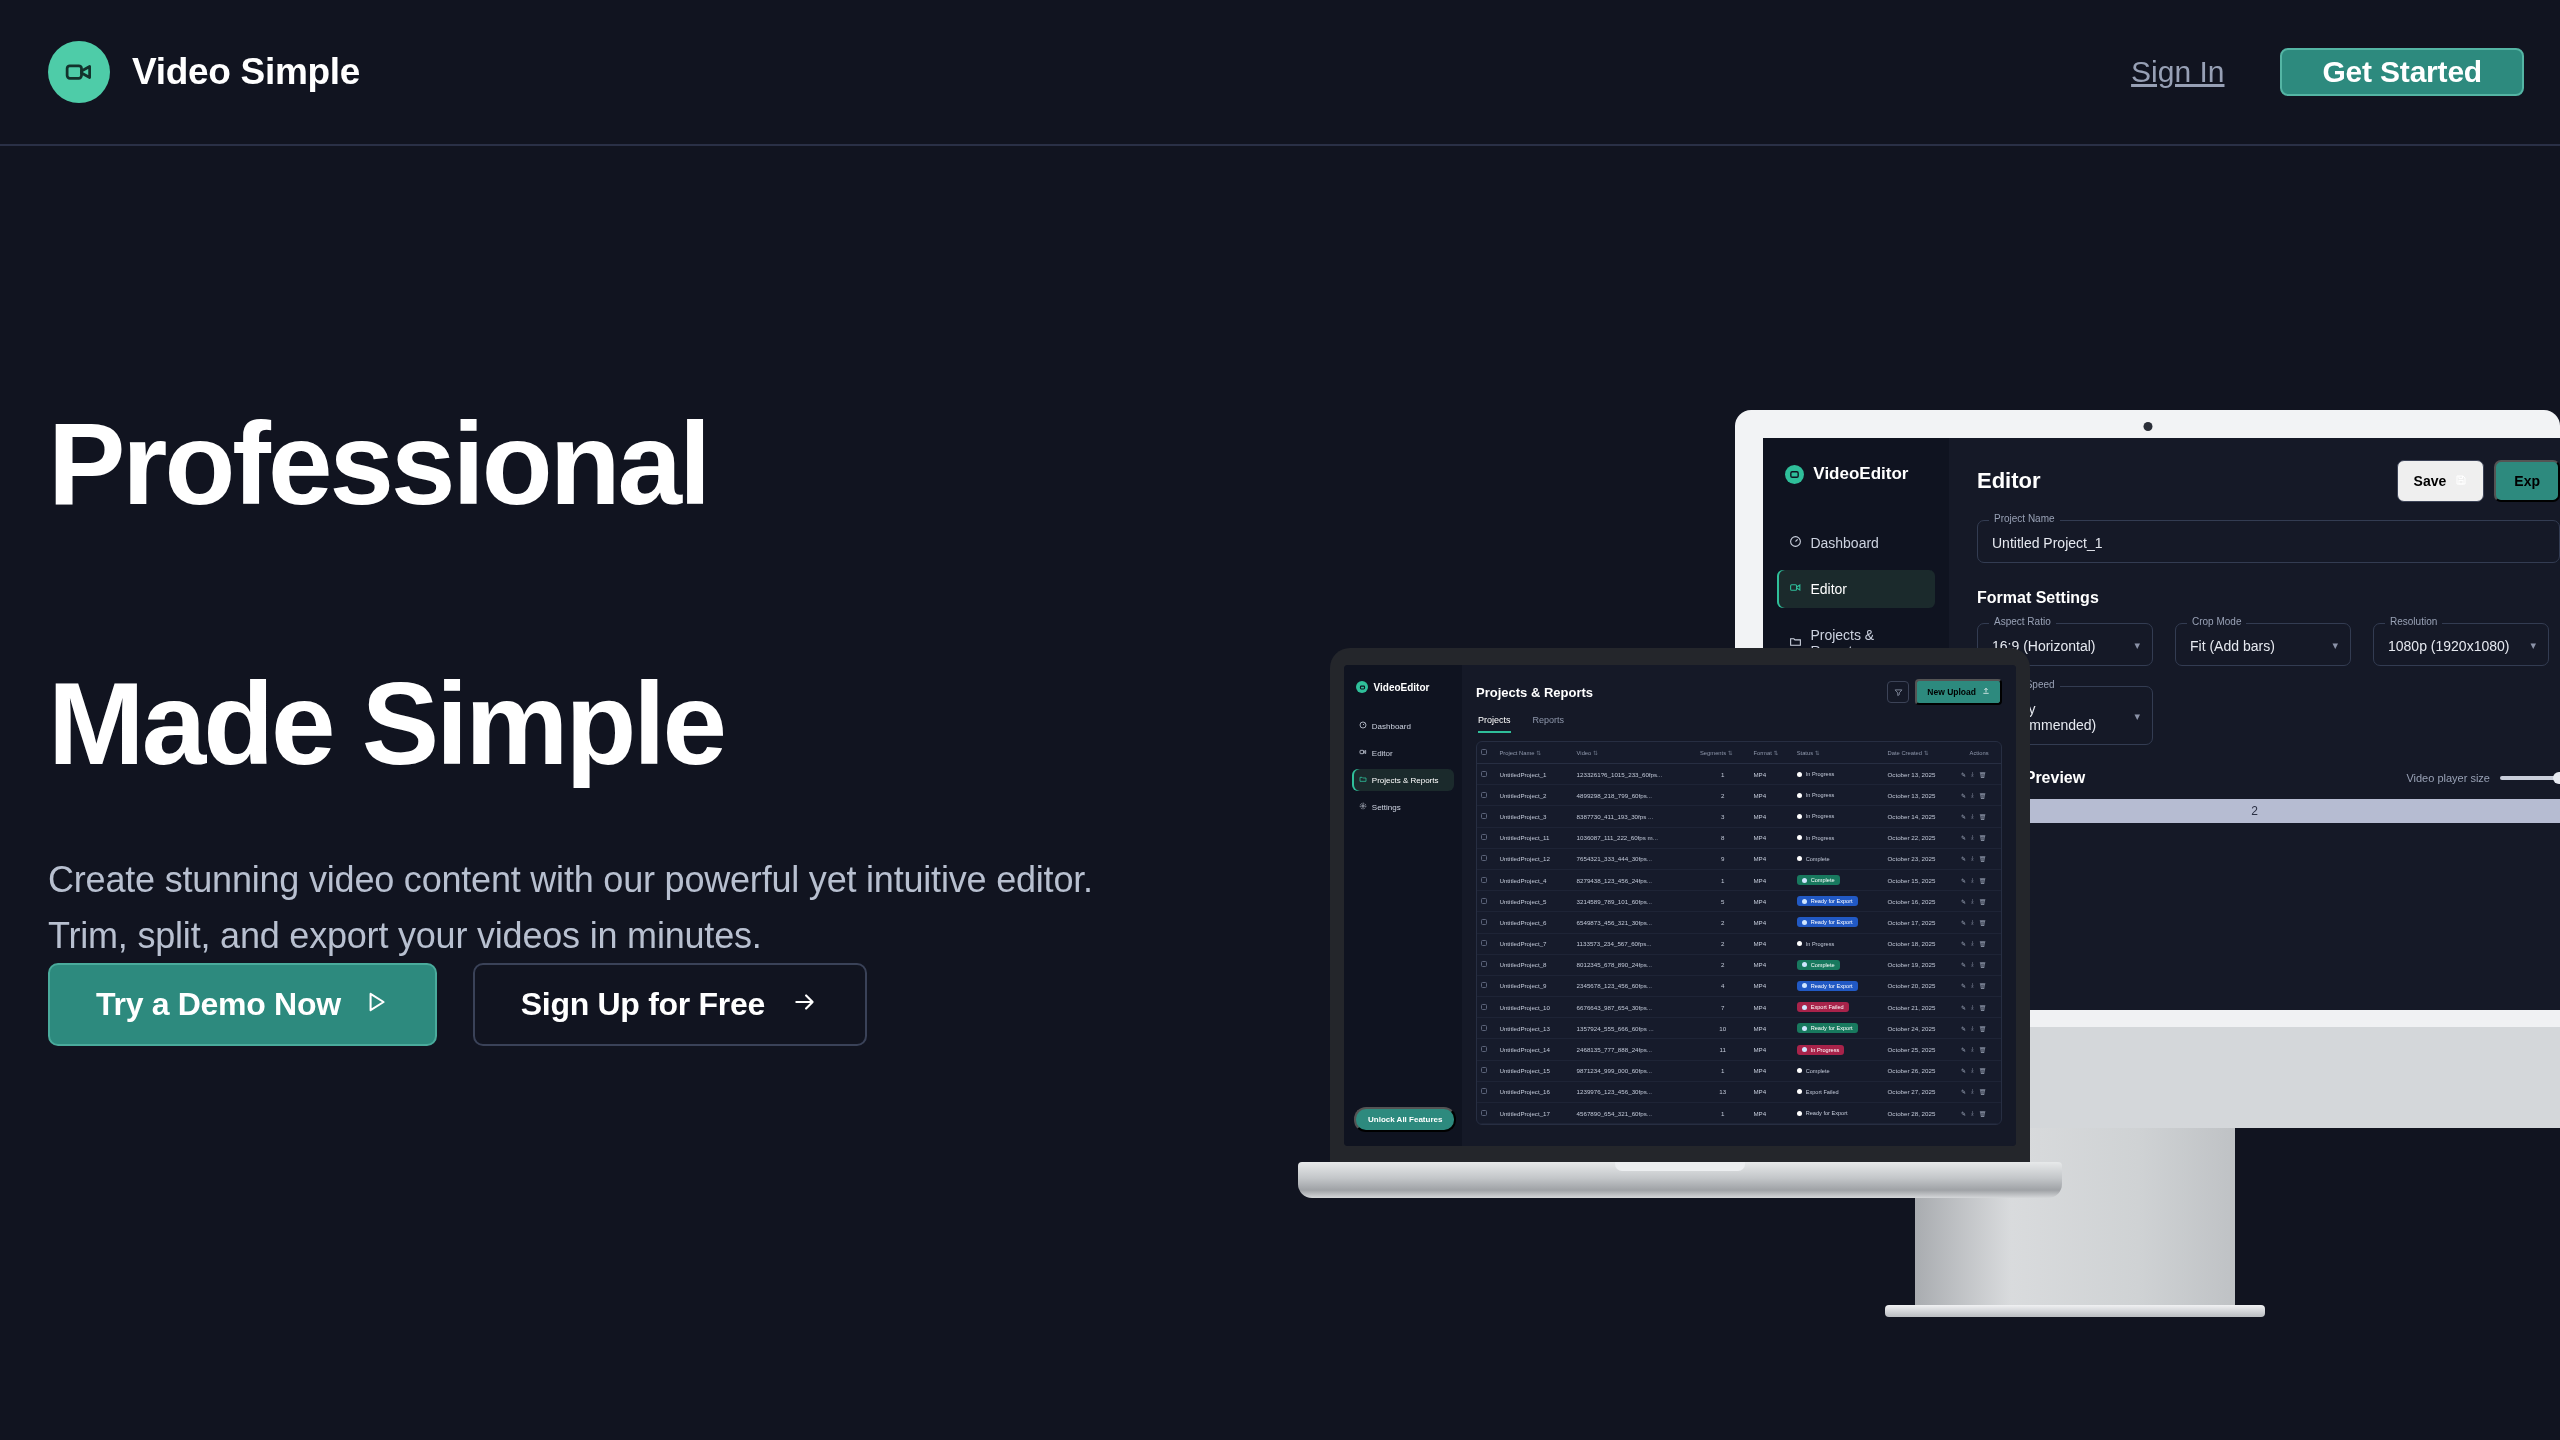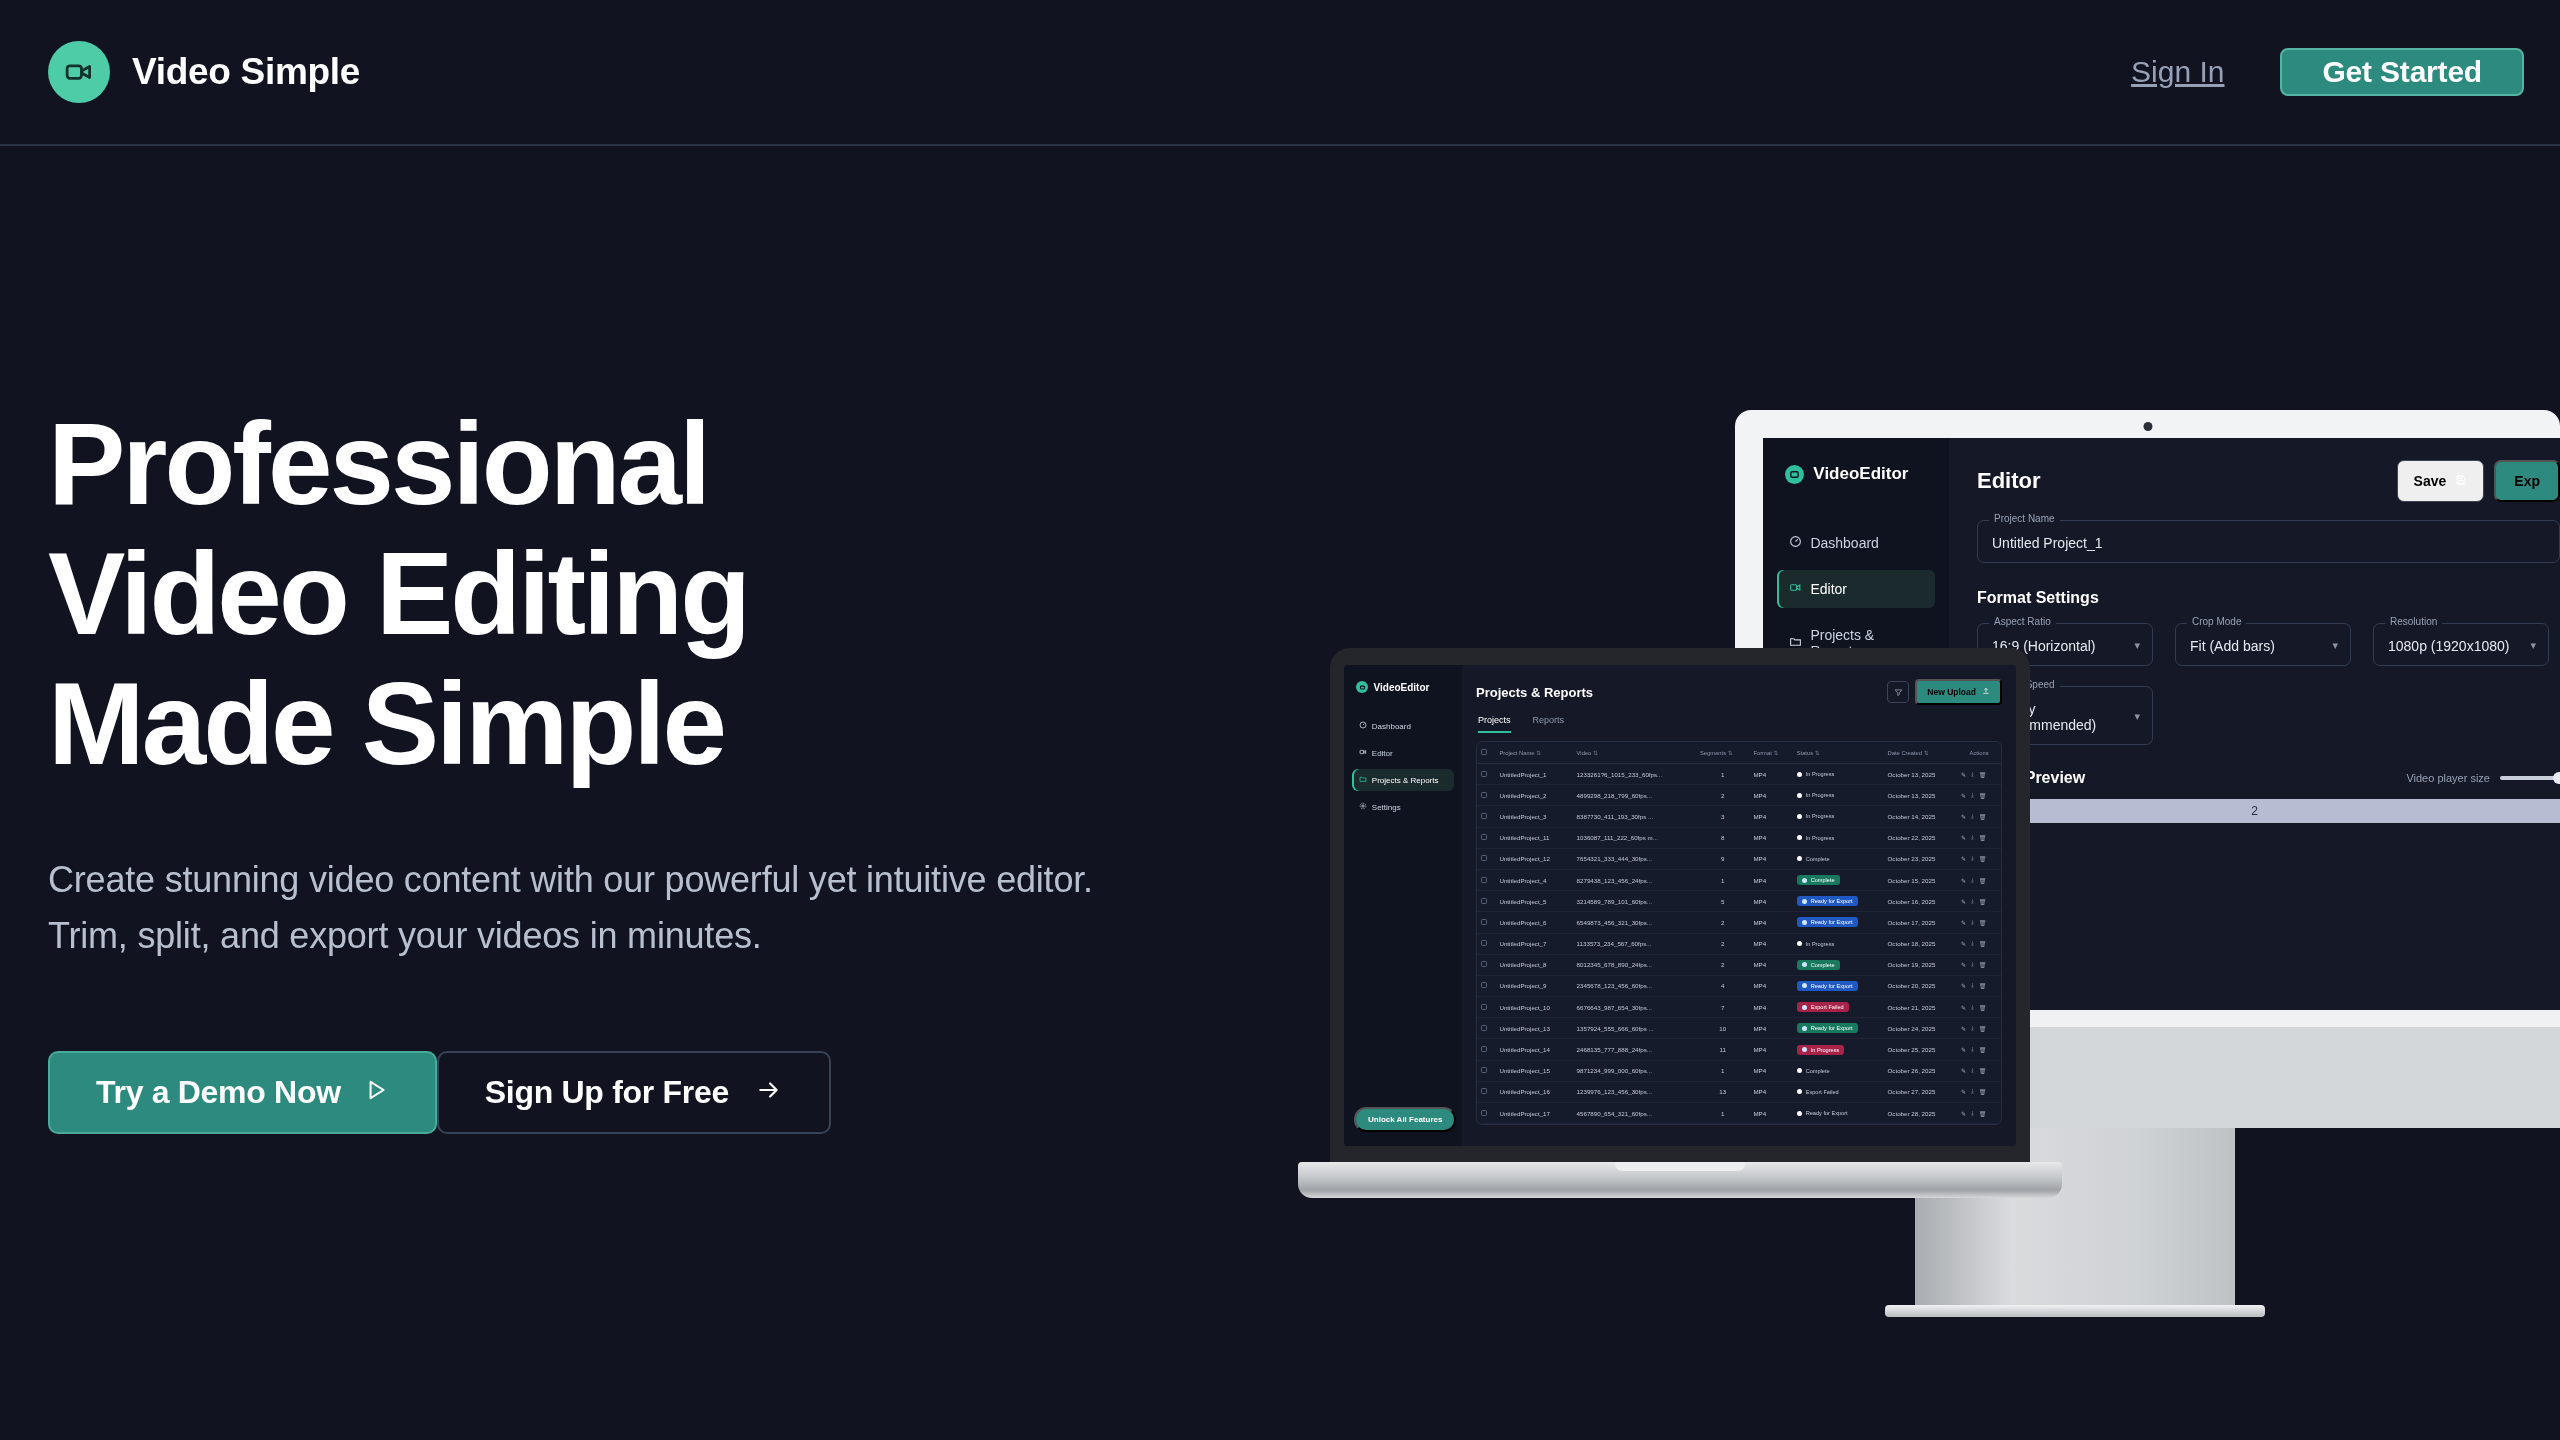--- a/index.html
+++ b/index.html
@@ -31,21 +31,21 @@
   }
 
   
   .hero-copy{position:absolute;left:48px;top:400px;width:1100px;}
   .hero-title{
     font-size:116px;line-height:1.12;font-weight:bold;letter-spacing:-3px;color:#ffffff;
   }
   .hero-sub{
     margin-top:62px;font-size:36px;line-height:1.55;color:#b8c0d0;max-width:1060px;letter-spacing:-0.2px;
   }
-  .hero-cta{margin-top:88px;display:flex;}
+  .hero-cta{display:flex;gap:36px;}
   .btn-demo{
     background:#2d8a7e;border:2px solid #4aab9c;border-radius:10px;
     height:83px;padding:0 46px;display:flex;align-items:center;gap:22px;
     font-size:32px;font-weight:bold;color:#fff;letter-spacing:-0.3px;
   }
   .btn-signup{
     background:transparent;border:2px solid #3a4258;border-radius:10px;
     height:83px;padding:0 46px;display:flex;align-items:center;gap:26px;
     font-size:32px;font-weight:bold;color:#fff;letter-spacing:-0.3px;
   }
@@ -186,21 +186,21 @@
   </div>
   <div class="header-actions">
     <a class="signin-link" href="#">Sign In</a>
     <button class="get-started-btn">Get Started</button>
   </div>
 </header>
 
 <section class="hero-copy">
   <h1 class="hero-title">
     <span>Professional</span><br>
-    <span>Video Editing</span><br>
+    <br>
     <span>Made Simple</span>
   </h1>
   <p class="hero-sub">Create stunning video content with our powerful yet intuitive editor. Trim, split, and export your videos in minutes.</p>
   <div class="hero-cta">
     <button class="btn-demo">
       <span>Try a Demo Now</span>
       <span>
         <svg width="26" height="26" viewBox="0 0 24 24" fill="none" stroke="#fff" stroke-width="1.9" stroke-linejoin="round">
             <path d="M7 4.5 L19 12 L7 19.5 Z"></path>
           </svg>

